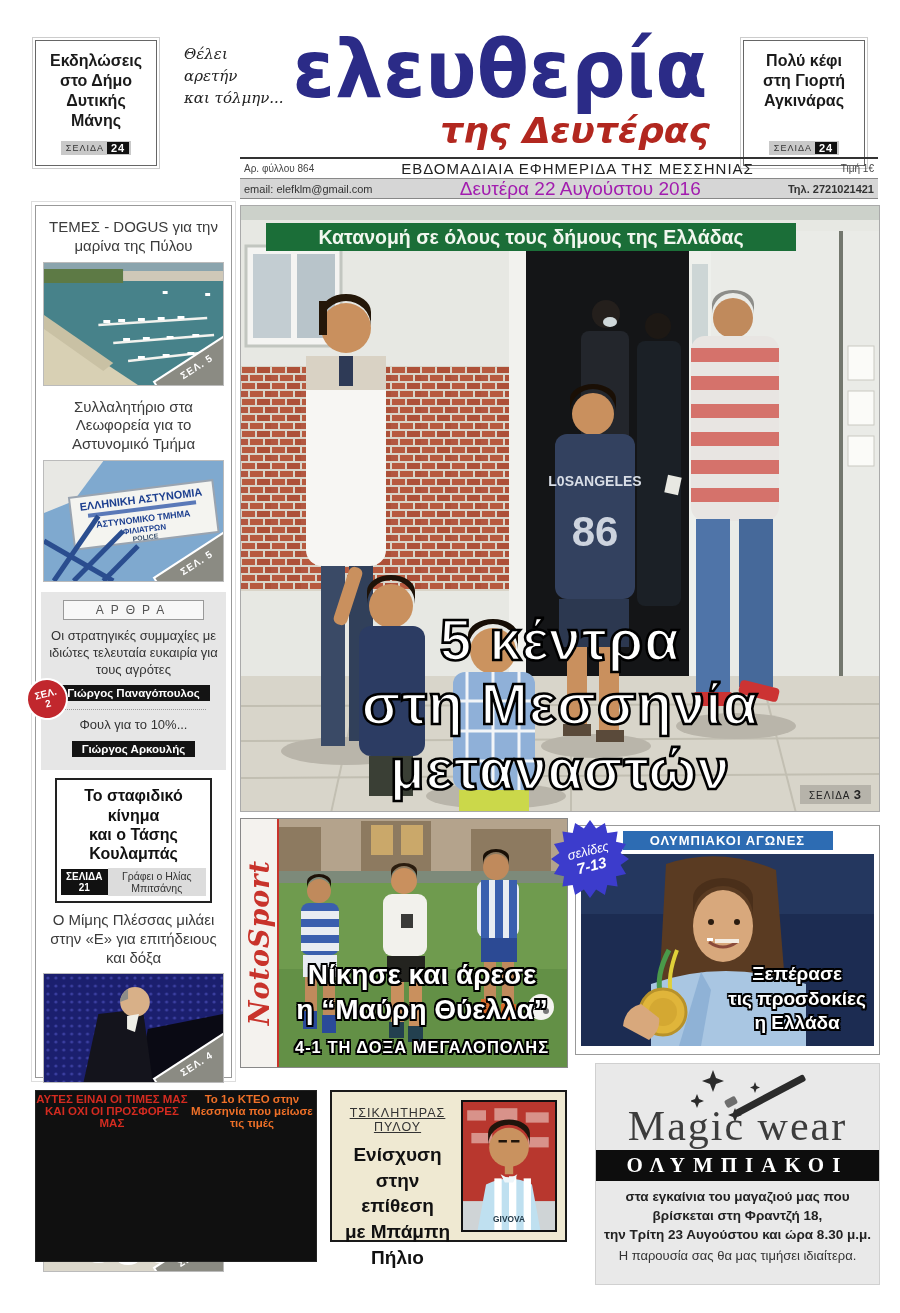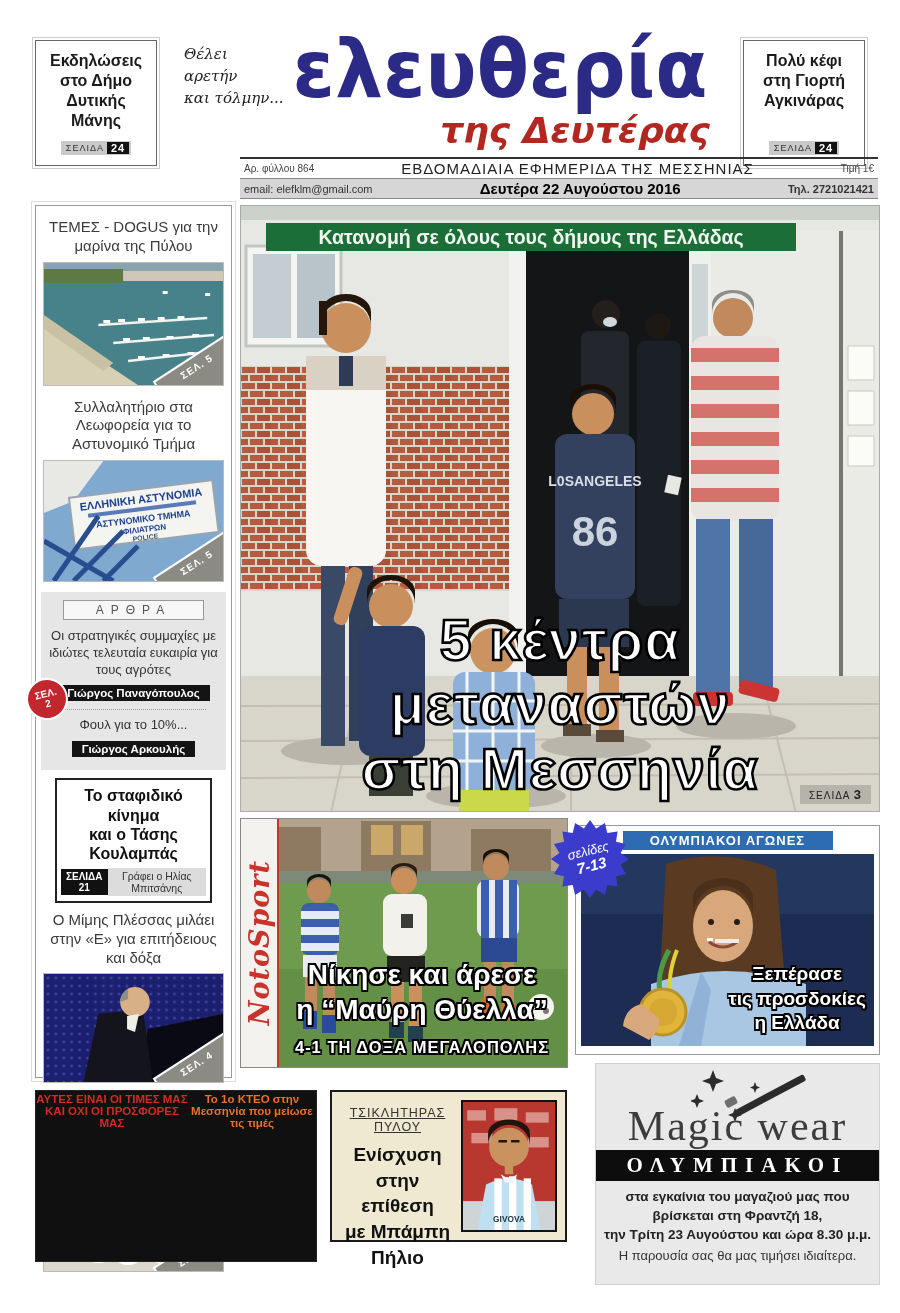--- a/index.html
+++ b/index.html
@@ -23,21 +23,21 @@
   .logo-sub{position:absolute;left:410px;top:110px;width:330px;text-align:center;
     font-family:"DejaVu Sans",sans-serif;font-style:italic;font-weight:bold;font-size:36px;color:#b2271f;}
   .info-row{position:absolute;left:240px;top:157px;width:638px;height:21px;border-top:2px solid #333;
     display:flex;align-items:center;justify-content:space-between;padding:0 4px;box-sizing:border-box;}
   .info-row .small{font-size:10px;color:#444;}
   .info-row .mid{font-size:15px;letter-spacing:1px;color:#222;}
   .date-row{position:absolute;left:240px;top:178px;width:638px;height:21px;background:#d6d6d6;
     border-top:1px solid #888;border-bottom:1px solid #888;display:flex;align-items:center;
     justify-content:space-between;padding:0 4px;box-sizing:border-box;}
   .date-row .small{font-size:11px;color:#333;}
-  .date-row .date{font-size:15px;font-weight:bold;color:#000000;}
+  .date-row .date{font-size:19px;font-weight:normal;color:#a21caf;}
 
   
   .sidebar{position:absolute;left:35px;top:205px;width:197px;height:873px;border:1px solid #999;
     outline:1px solid #ddd;outline-offset:3px;box-sizing:border-box;padding:8px 7px;background:#fff;}
   .sb-title{font-size:15px;line-height:1.25;color:#3c3c3c;text-align:center;margin:4px 2px 6px;}
   .sb-photo{position:relative;overflow:hidden;border:1px solid #bbb;}
   .corner{position:absolute;right:-24px;bottom:-16px;width:86px;height:46px;background:#8b8b83;
     transform:rotate(-33deg);color:#fff;font-size:10px;font-weight:bold;letter-spacing:1px;
     text-align:center;padding-top:4px;box-sizing:border-box;box-shadow:0 0 0 2px #fff;}
   .arthra{position:relative;background:#e6e6e6;margin:10px -2px 8px;padding:8px 6px 9px;text-align:center;}
@@ -436,22 +436,22 @@
           </g>
         <rect x="455" y="313" width="34" height="175" fill="#4f74a8"></rect>
           <rect x="498" y="313" width="34" height="168" fill="#46699a"></rect>
         <rect x="452" y="486" width="40" height="14" rx="4" fill="#cc3333"></rect>
           <rect x="498" y="478" width="40" height="14" rx="4" transform="rotate(14 518 485)" fill="#cc3333"></rect>
       </g>
     </svg>
     <div class="kicker">Κατανομή σε όλους τους δήμους της Ελλάδας</div>
     <div class="main-headline">
       <div>5 κέντρα</div>
+      <div>στη Μεσσηνία</div>
       <div>μεταναστών</div>
-      <div>στη Μεσσηνία</div>
     </div>
     <div class="pagebadge"><span>ΣΕΛΙΔΑ</span> <b>3</b></div>
   </div>
 
   <div class="sport">
     <svg class="abs" style="left:0;top:0;" width="328" height="250" viewBox="0 0 328 250" preserveAspectRatio="none">
       <rect width="328" height="250" fill="#69964b"></rect>
       <rect x="0" y="0" width="328" height="52" fill="#b4a38c"></rect>
       <g fill="#8d7a60">
           <rect x="20" y="8" width="60" height="44"></rect>

